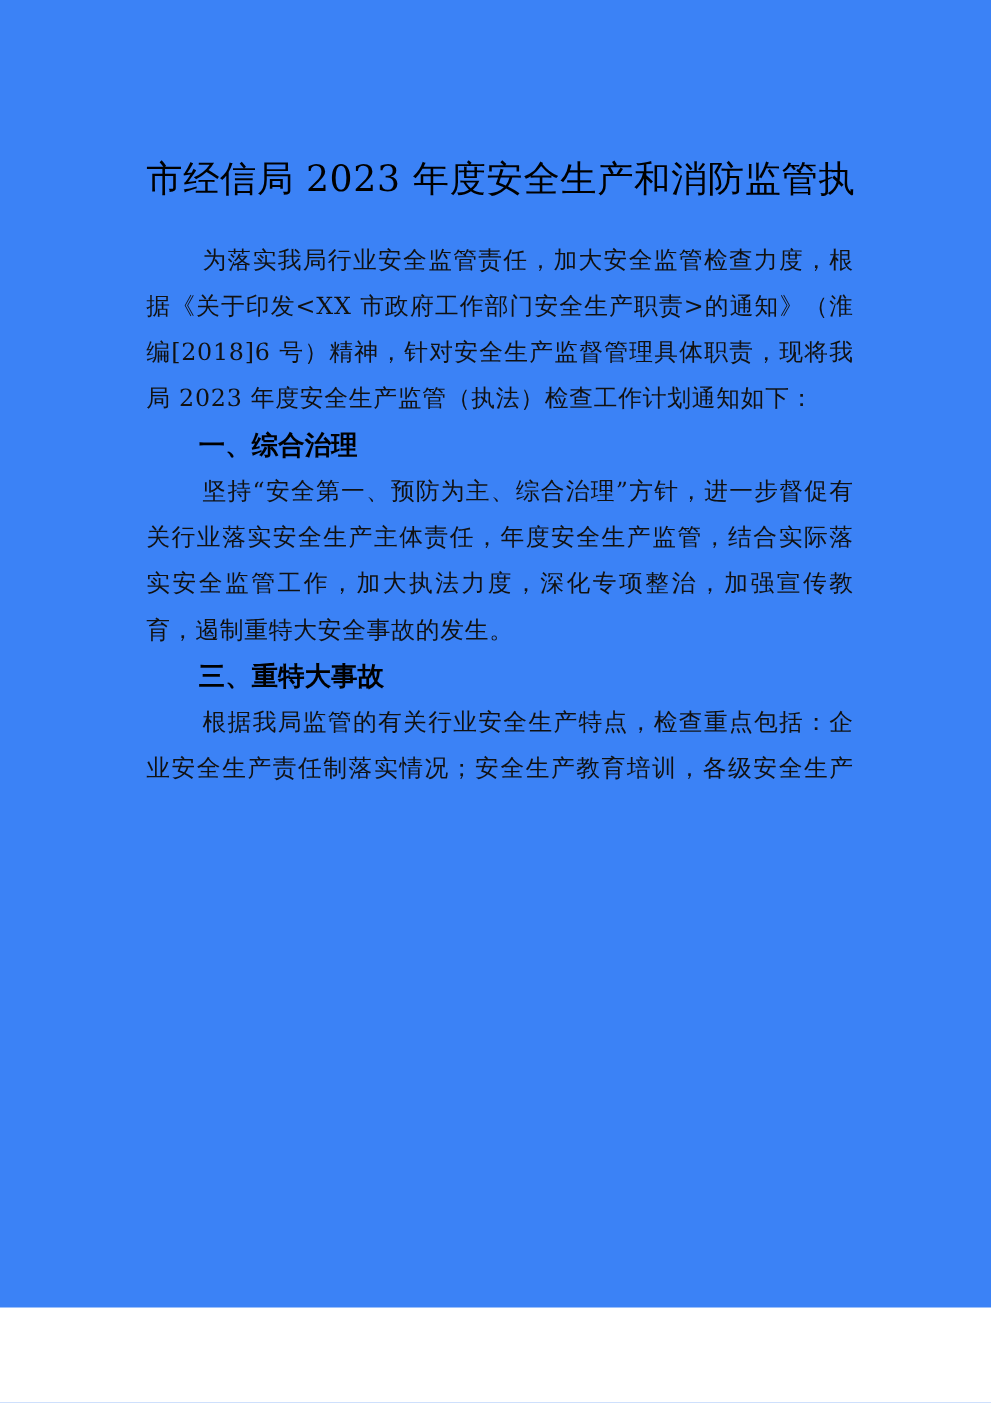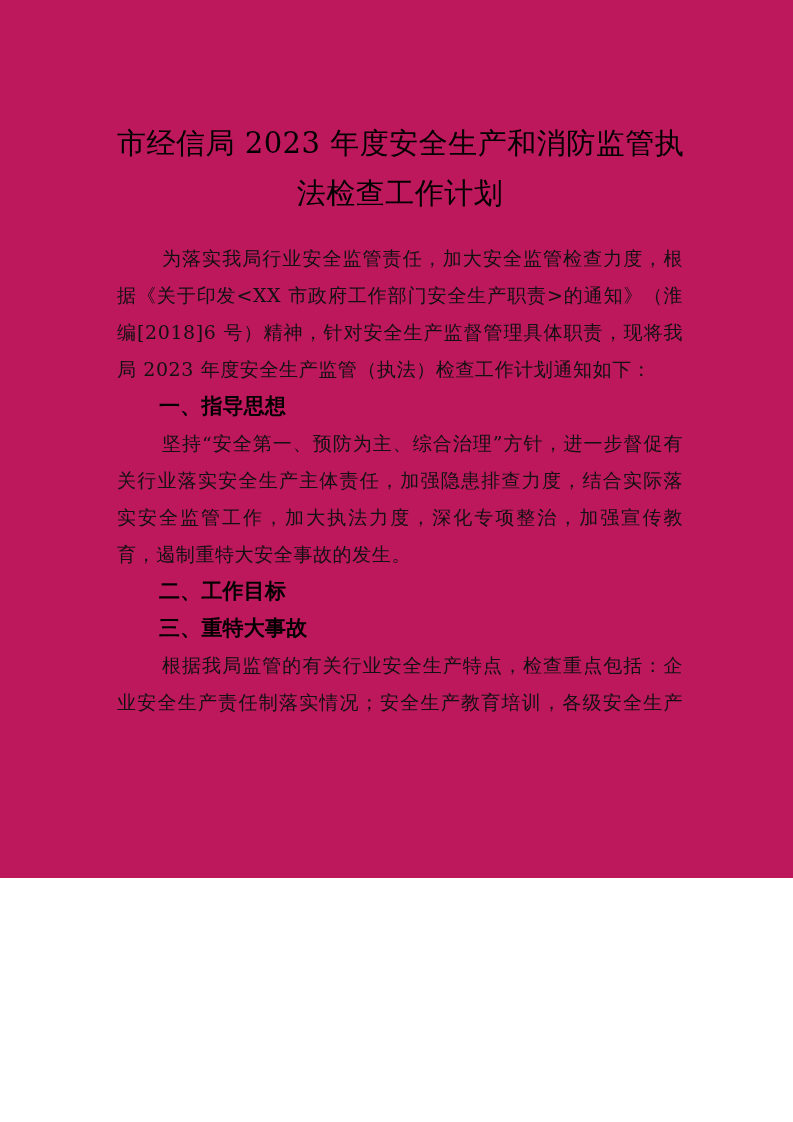--- a/index.html
+++ b/index.html
@@ -11,22 +11,22 @@
     width: 793px;
     height: 1122px;
     overflow: hidden;
     font-family: "DejaVu Serif", "Liberation Serif", serif;
     color: #000000;
   }
 
   .page {
     position: relative;
     width: 793px;
-    height: 878px;
-    background: #be185d;
+    height: 1046px;
+    background: #3b82f6;
     box-sizing: border-box;
   }
 
   .doc-body {
     position: absolute;
     left: 117px;
     top: 118px;
     width: 566px;
   }
 
@@ -80,28 +80,26 @@
 </style>
 </head>
 <body>
 
 <div class="page">
 
   <div class="doc-body">
 
     <div class="doc-title">
       <span class="tline">市经信局 2023 年度安全生产和消防监管执</span>
-      <span class="tline">法检查工作计划</span>
     </div>
 
     <p class="para">为落实我局行业安全监管责任，加大安全监管检查力度，根据《关于印发&lt;XX 市政府工作部门安全生产职责&gt;的通知》（淮编[2018]6 号）精神，针对安全生产监督管理具体职责，现将我局 2023 年度安全生产监管（执法）检查工作计划通知如下：</p>
 
-    <h2 class="section-heading">一、指导思想</h2>
-    <p class="para">坚持“安全第一、预防为主、综合治理”方针，进一步督促有关行业落实安全生产主体责任，加强隐患排查力度，结合实际落实安全监管工作，加大执法力度，深化专项整治，加强宣传教育，遏制重特大安全事故的发生。</p>
+    <h2 class="section-heading">一、综合治理</h2>
+    <p class="para">坚持“安全第一、预防为主、综合治理”方针，进一步督促有关行业落实安全生产主体责任，年度安全生产监管，结合实际落实安全监管工作，加大执法力度，深化专项整治，加强宣传教育，遏制重特大安全事故的发生。</p>
 
-    <h2 class="section-heading">二、工作目标</h2>
 
     <h2 class="section-heading">三、重特大事故</h2>
     <p class="para clipped">根据我局监管的有关行业安全生产特点，检查重点包括：企业安全生产责任制落实情况；安全生产教育培训，各级安全生产通知精神学贯情况；从业人员取得有关安全资格证书</p>
 
   </div>
 
 </div>
 
 </body></html>

